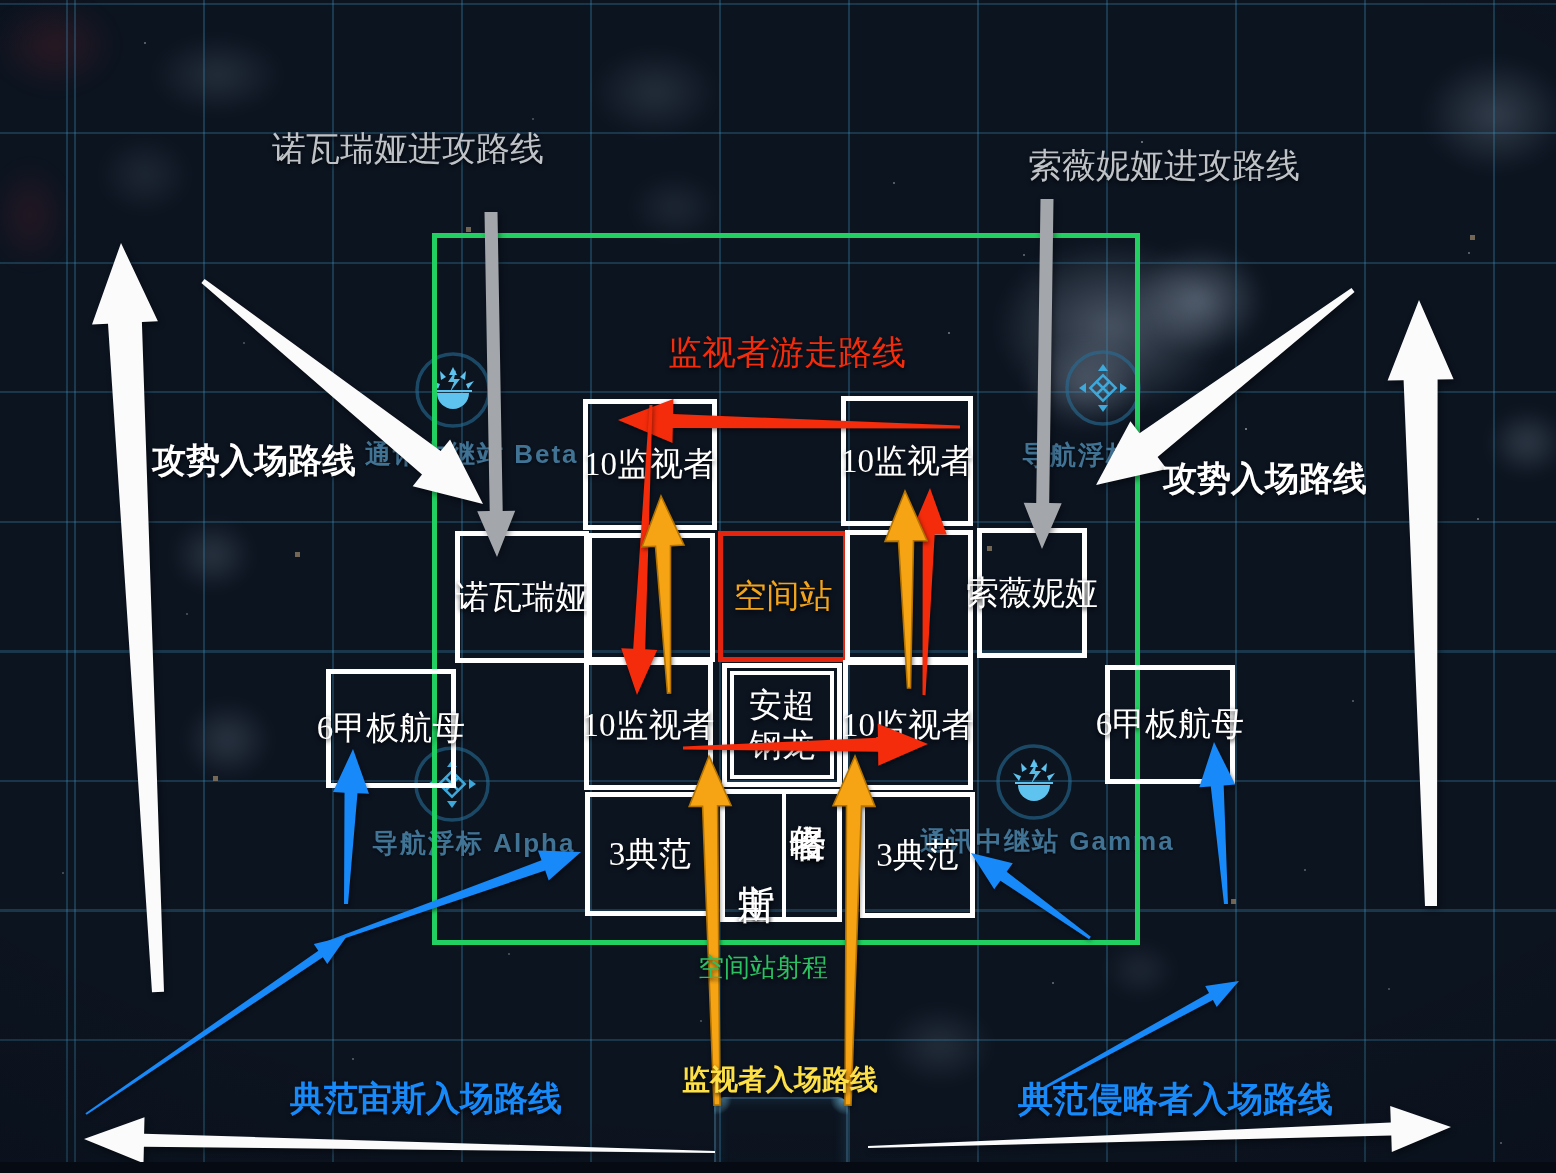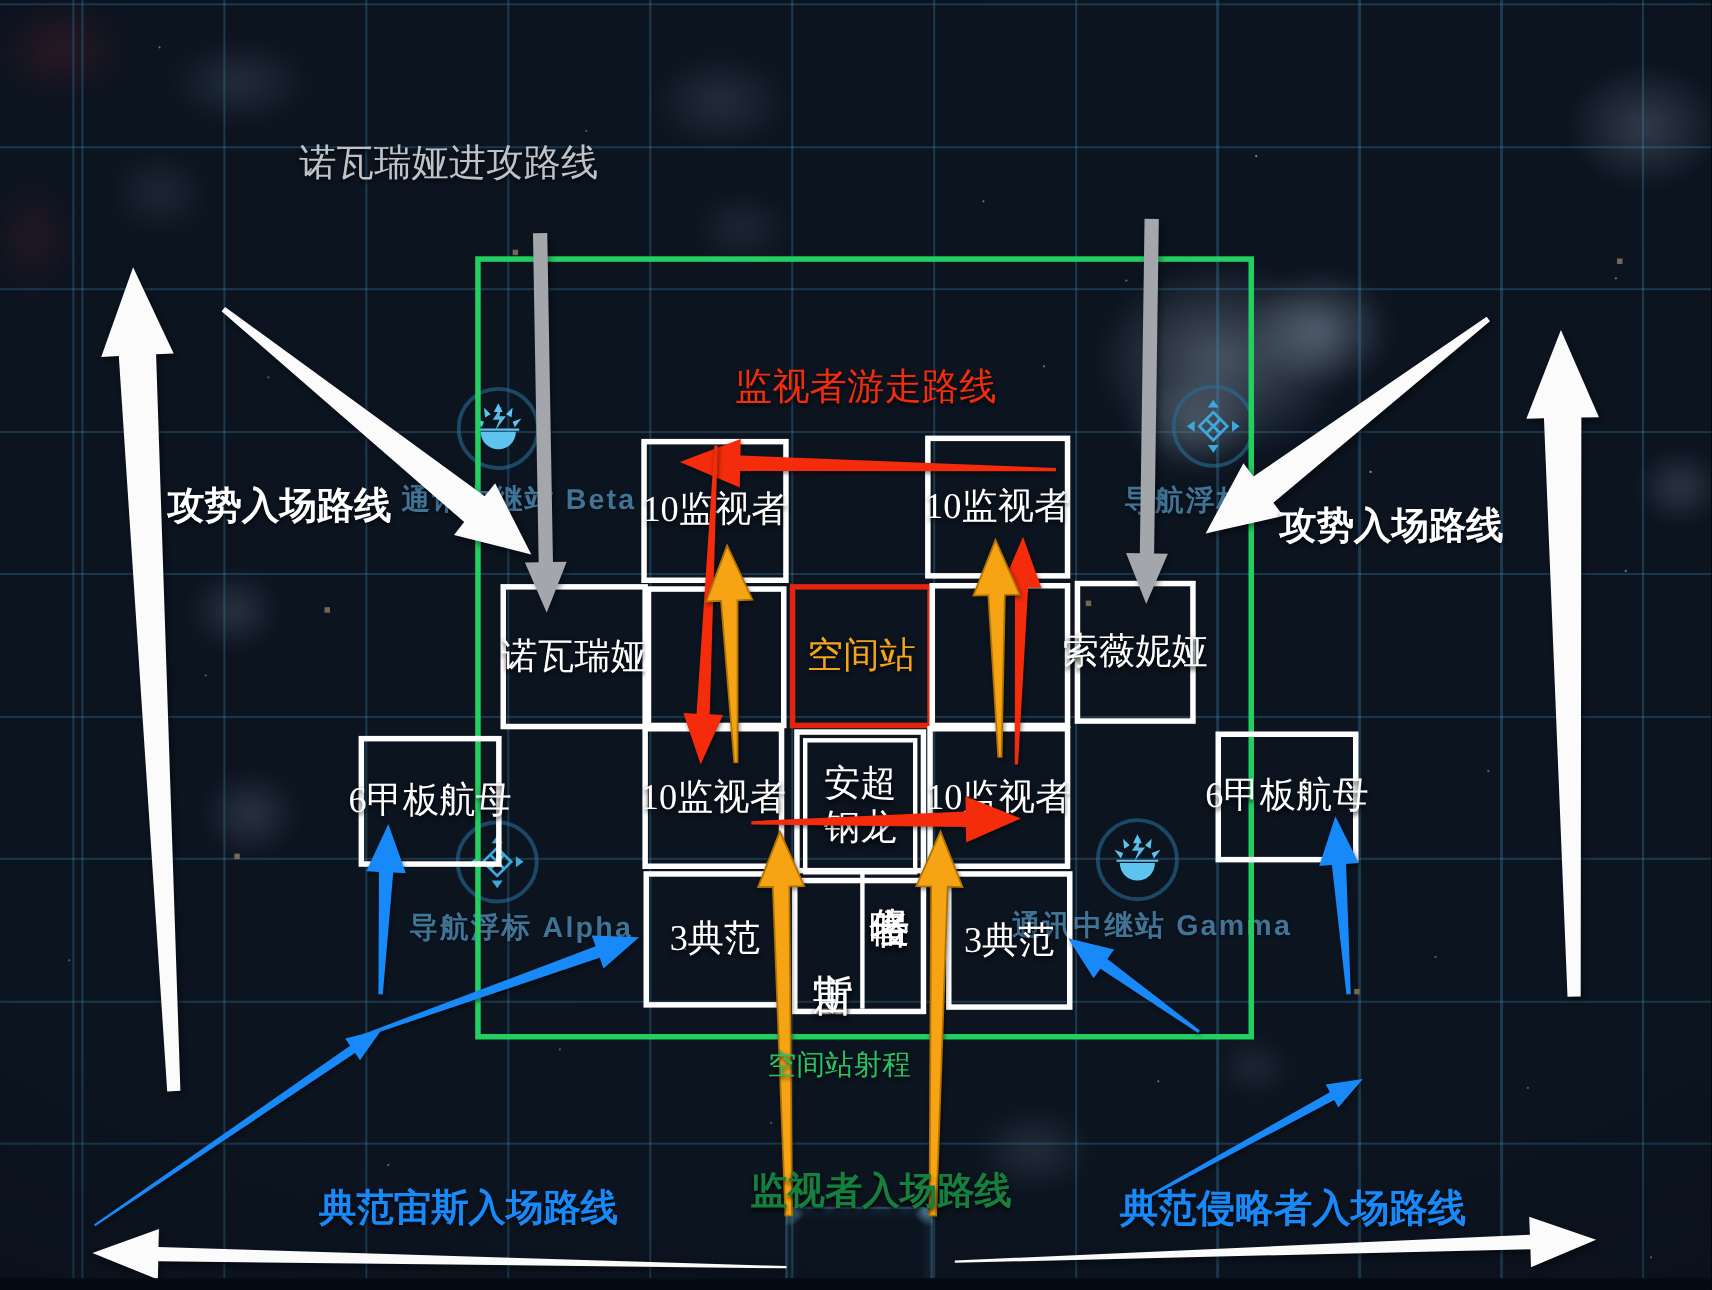--- a/index.html
+++ b/index.html
@@ -182,21 +182,21 @@
       <div class="tbox" style="left: 845px; top: 520px; width: 128px; height: 132px;"></div>
       <div class="tbox" style="left: 977px; top: 518px; width: 110px; height: 130px;">
         <span class="tbox-label">索薇妮娅</span>
       </div>
       <div class="tbox" style="left: 326px; top: 659px; width: 130px; height: 119px;">
         <span class="tbox-label">6甲板航母</span>
       </div>
       <div class="tbox" style="left: 584px; top: 650px; width: 129px; height: 130px;">
         <span class="tbox-label">10监视者</span>
       </div>
-      <div class="tbox" style="left: 722px; top: 653px; width: 120px; height: 140px; flex-direction: column;">
+      <div class="tbox" style="left: 722px; top: 653px; width: 120px; height: 124px; flex-direction: column;">
         <div class="tbox-inner"></div>
         <span class="tbox-label">安超</span>
         <span class="tbox-label">钢龙</span>
       </div>
       <div class="tbox" style="left: 843px; top: 650px; width: 130px; height: 130px;">
         <span class="tbox-label">10监视者</span>
       </div>
       <div class="tbox" style="left: 1105px; top: 655px; width: 130px; height: 119px;">
         <span class="tbox-label">6甲板航母</span>
       </div>
@@ -232,22 +232,23 @@
       <polygon points="851.0,1105.1 861.5,806.1 875.0,806.4 855.0,756.0 833.0,805.6 846.5,805.8 845.0,1104.9" class="ar-orange"></polygon>
       <polygon points="348.0,904.1 357.5,793.2 369.0,793.8 353.0,749.0 333.0,792.1 344.5,792.7 344.0,903.9" class="ar-blue"></polygon>
       <polygon points="1228.0,903.9 1223.7,785.4 1235.2,784.6 1214.0,742.0 1199.3,787.2 1210.8,786.4 1224.0,904.1" class="ar-blue"></polygon>
       <polygon points="329.5,943.4 545.2,870.6 548.7,880.5 581.0,852.0 537.9,850.4 541.5,860.3 328.5,940.6" class="ar-blue"></polygon>
       <polygon points="1090.9,936.8 1006.7,871.8 1012.8,863.2 971.0,853.0 994.2,889.3 1000.4,880.7 1089.1,939.2" class="ar-blue"></polygon>
       <polygon points="86.6,1114.8 322.8,957.3 327.3,963.9 347.0,936.0 313.8,944.1 318.3,950.7 85.4,1113.2" class="ar-blue"></polygon>
       <polygon points="1031.5,1095.9 1212.9,999.9 1216.7,1006.9 1239.0,981.0 1205.2,985.9 1209.0,992.9 1030.5,1094.1" class="ar-blue"></polygon>
     </svg>
   <div id="labels-layer" class="layer">
       <div class="route-label" style="left: 272px; top: 128px; font-size: 34px; color: rgb(191, 195, 199);">诺瓦瑞娅进攻路线</div>
+      <div class="route-label" style="left: 1028px; top: 145px; font-size: 34px; color: rgb(191, 195, 199);">索薇妮娅进攻路线</div>
       <div class="route-label" style="left: 668px; top: 332px; font-size: 34px; color: rgb(244, 44, 11);">监视者游走路线</div>
       <div class="route-label route-bold" style="left: 152px; top: 440px; font-size: 34px; color: rgb(255, 255, 255);">攻势入场路线</div>
       <div class="route-label route-bold" style="left: 1163px; top: 458px; font-size: 34px; color: rgb(255, 255, 255);">攻势入场路线</div>
       <div class="route-label" style="left: 698px; top: 952px; font-size: 26px; color: rgb(43, 193, 98);">空间站射程</div>
-      <div class="route-label route-bold" style="left: 682px; top: 1063px; font-size: 34px; color: #15803d;">监视者入场路线</div>
+      <div class="route-label route-bold" style="left: 682px; top: 1063px; font-size: 28px; color: #fde047;">监视者入场路线</div>
       <div class="route-label route-bold" style="left: 290px; top: 1078px; font-size: 34px; color: rgb(23, 137, 248);">典范宙斯入场路线</div>
       <div class="route-label route-bold" style="left: 1018px; top: 1078px; font-size: 35px; color: rgb(23, 137, 248);">典范侵略者入场路线</div>
     </div>
   <div id="bottom-band"></div>
 </div>
 
 </body></html>

